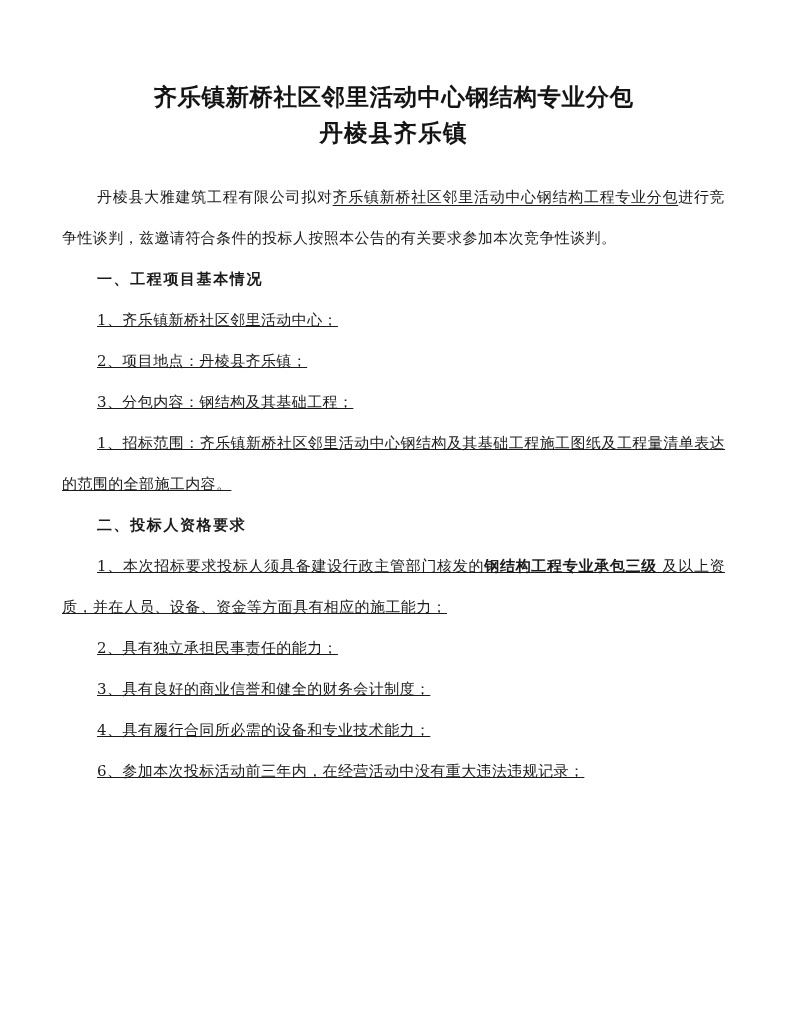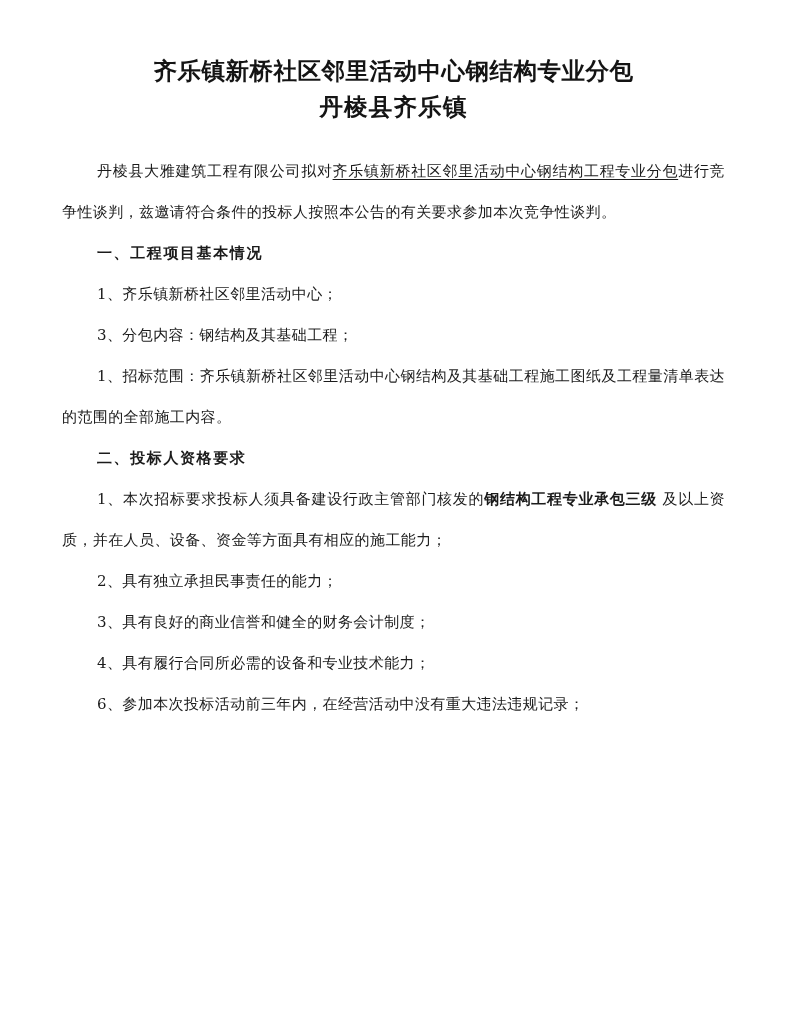--- a/index.html
+++ b/index.html
@@ -12,21 +12,21 @@
     height: 1034px;
     font-family: "DejaVu Serif", "Liberation Serif", serif;
     color: #1b1b1b;
     position: relative;
     overflow: hidden;
   }
   .page {
     width: 787px;
     height: 743px;
     box-sizing: border-box;
-    padding: 46px 62px 10px 62px;
+    padding: 72px 62px 10px 62px;
     position: relative;
   }
   .doc-title {
     text-align: center;
     font-weight: bold;
     font-size: 23.5px;
     line-height: 1.52;
     letter-spacing: 0.5px;
     margin: 8px 0 0 0;
     color: #141414;
@@ -48,20 +48,21 @@
     text-align: justify;
     text-justify: inter-ideograph;
     letter-spacing: 0.4px;
     color: #1b1b1b;
   }
   p.indent {
     text-indent: 35px;
   }
   p.item {
     text-indent: 35px;
+    text-decoration: underline;
   }
   p.heading {
     text-indent: 35px;
     font-weight: bold;
     letter-spacing: 1.6px;
   }
   .u {
     text-decoration: underline;
     text-underline-offset: 3px;
   }
@@ -78,20 +79,21 @@
     <span class="line line1">齐乐镇新桥社区邻里活动中心钢结构专业分包</span>
     <span class="line line2">丹棱县齐乐镇</span>
   </h1>
 
   <div class="body-block">
 
     <p class="para indent"><span>丹棱县大雅建筑工程有限公司拟对</span><span class="u">齐乐镇新桥社区邻里活动中心钢结构工程专业分包</span><span>进行竞争性谈判，兹邀请符合条件的投标人按照本公告的有关要求参加本次竞争性谈判。</span></p>
 
     <p class="para heading">一、工程项目基本情况</p>
     <p class="para item">1、齐乐镇新桥社区邻里活动中心；</p>
+    <p class="para item">2、项目地点：丹棱县齐乐镇；</p>
     <p class="para item">3、分包内容：钢结构及其基础工程；</p>
     <p class="para item">1、招标范围：齐乐镇新桥社区邻里活动中心钢结构及其基础工程施工图纸及工程量清单表达的范围的全部施工内容。</p>
 
     <p class="para heading">二、投标人资格要求</p>
 
     <p class="para item"><span>1、本次招标要求投标人须具备建设行政主管部门核发的</span><span class="b">钢结构工程专业承包三级</span><span> 及以上资质，并在人员、设备、资金等方面具有相应的施工能力；</span></p>
 
     <p class="para item">2、具有独立承担民事责任的能力；</p>
     <p class="para item">3、具有良好的商业信誉和健全的财务会计制度；</p>
     <p class="para item">4、具有履行合同所必需的设备和专业技术能力；</p>

